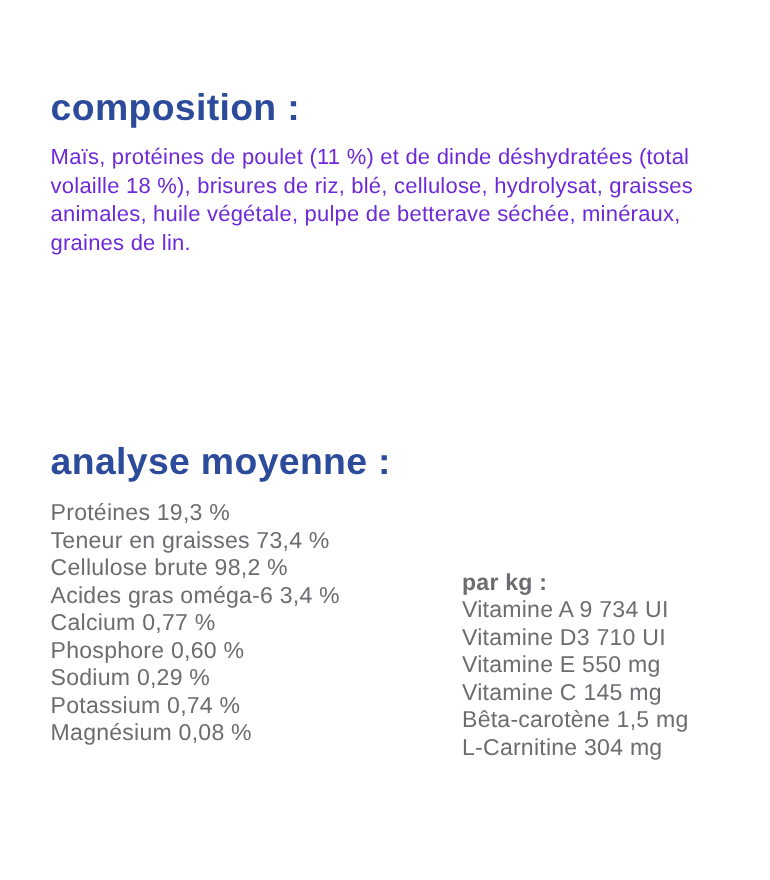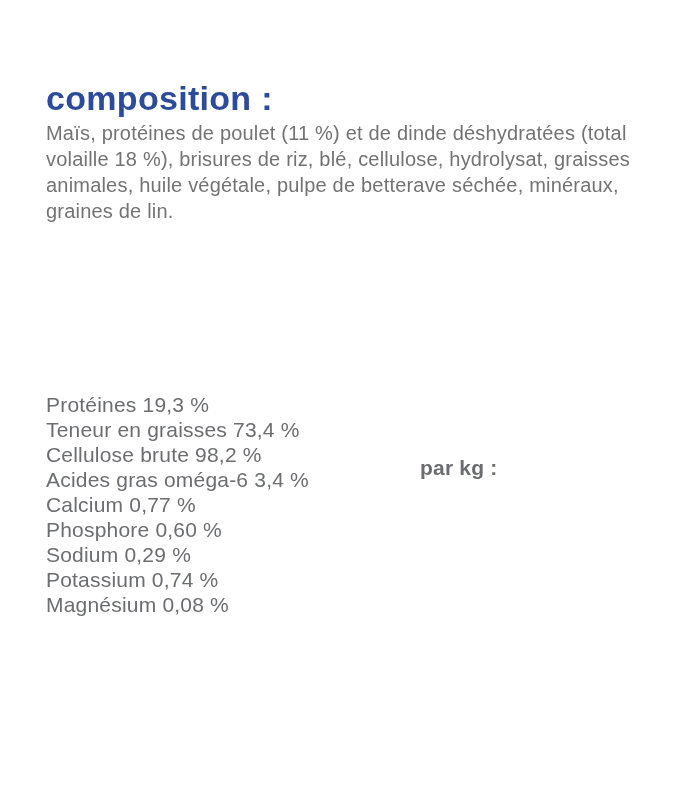--- a/index.html
+++ b/index.html
@@ -17,28 +17,28 @@
   .heading {
     margin: 0;
     font-size: 34px;
     line-height: 36px;
     font-weight: bold;
     letter-spacing: 0.3px;
     color: #2C4B9A;
   }
   .body-text {
     width: 630px;
-    margin: 4px 0 0 0;
+    margin: 14px 0 0 0;
     font-size: 20px;
     line-height: 26px;
     letter-spacing: 0.2px;
-    color: #737373;
+    color: #6d28d9;
   }
   .analysis-section { margin-top: 168px; }
-  .columns { position: relative; margin-top: 0; }
+  .columns { position: relative; margin-top: 16px; }
   ul.plain {
     list-style: none;
     margin: 0;
     padding: 0;
     font-size: 21px;
     line-height: 25px;
     letter-spacing: 0.2px;
   }
   .per-kg {
     position: absolute;
@@ -56,35 +56,44 @@
 <body>
 
 <div class="page">
 
   <section>
     <h1 class="heading">composition :</h1>
     <p class="body-text">Maïs, protéines de poulet (11 %) et de dinde déshydratées (total volaille 18 %), brisures de riz, blé, cellulose, hydrolysat, graisses animales, huile végétale, pulpe de betterave séchée, minéraux, graines de lin.</p>
   </section>
 
   <section class="analysis-section">
+    <h1 class="heading">analyse moyenne :</h1>
 
     <div class="columns">
 
       <ul class="plain">
           <li>Protéines 19,3 %</li>
           <li>Teneur en graisses 73,4 %</li>
           <li>Cellulose brute 98,2 %</li>
           <li>Acides gras oméga-6 3,4 %</li>
           <li>Calcium 0,77 %</li>
           <li>Phosphore 0,60 %</li>
           <li>Sodium 0,29 %</li>
           <li>Potassium 0,74 %</li>
           <li>Magnésium 0,08 %</li>
         </ul>
 
       <div class="per-kg">
         <div class="per-kg-heading">par kg :</div>
+        <ul class="plain">
+            <li>Vitamine A 9 734 UI</li>
+            <li>Vitamine D3 710 UI</li>
+            <li>Vitamine E 550 mg</li>
+            <li>Vitamine C 145 mg</li>
+            <li>Bêta-carotène 1,5 mg</li>
+            <li>L-Carnitine 304 mg</li>
+          </ul>
       </div>
 
     </div>
   </section>
 
 </div>
 
 </body></html>

